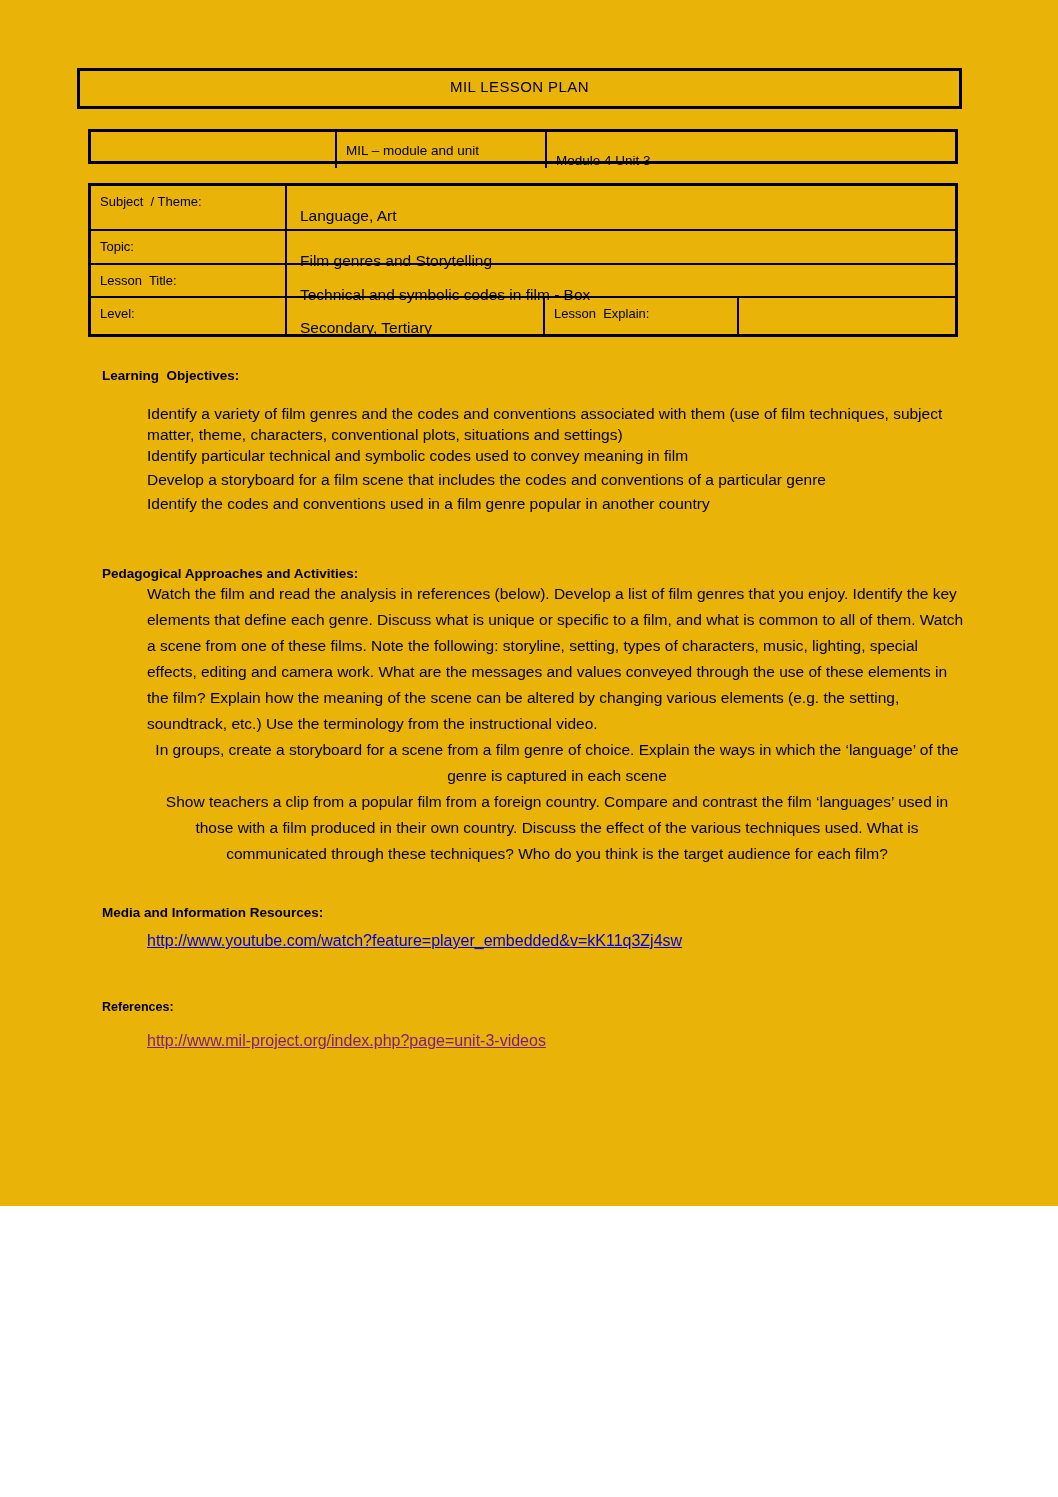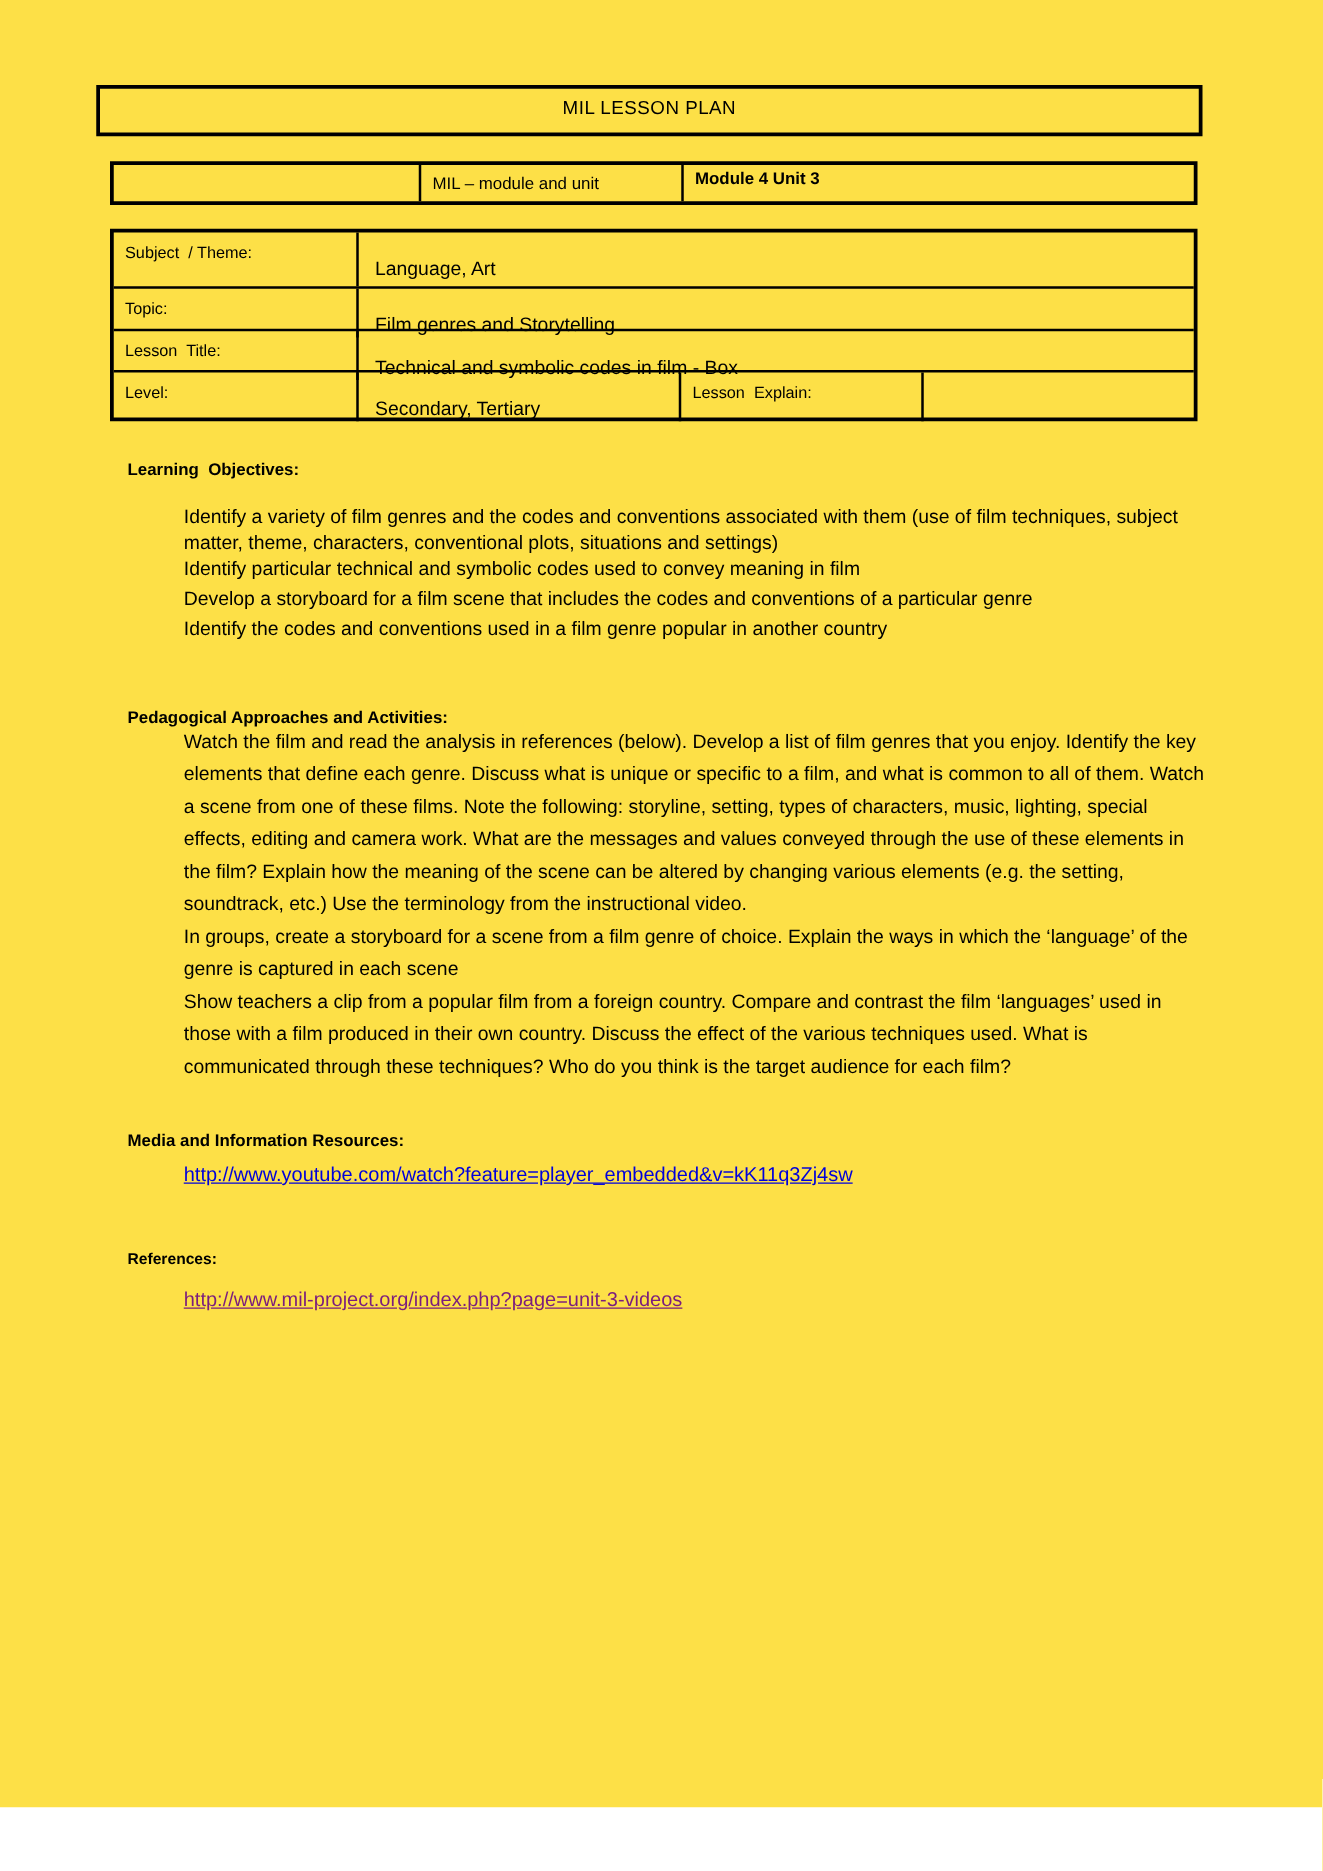--- a/index.html
+++ b/index.html
@@ -1,20 +1,20 @@
 <!DOCTYPE html>
 <html><head>
 <meta charset="utf-8">
 <style>
   html, body { margin: 0; padding: 0; background: #ffffff; }
   .page {
     position: relative;
     width: 1058px;
-    height: 1446px;
-    background: #fde047;
+    height: 1206px;
+    background: #eab308;
     font-family: "Liberation Sans", sans-serif;
     color: #000;
     overflow: hidden;
   }
 
   
   .title-box {
     position: absolute;
     left: 77px; top: 68px;
     width: 885px; height: 41px;
@@ -43,23 +43,23 @@
     display: flex;
     align-items: center;
     padding-left: 9px;
     font-size: 14px;
     white-space: pre-wrap;
   }
   .header-table .cell.mod-label { font-size: 13.5px; }
   .header-table .cell.last {
     border-right: none;
     align-items: flex-start;
-    padding-top: 3px;
+    padding-top: 21px;
     font-size: 13.5px;
-    font-weight: bold;
+    font-weight: normal;
   }
 
   
   .info-table {
     position: absolute;
     left: 88px; top: 183px;
     width: 870px;
     border: 3px solid #000;
     box-sizing: border-box;
   }
@@ -107,21 +107,21 @@
     font-size: 15.5px;
   }
   .lo-block { margin-top: 20px; }
   p.para { margin: 0; }
   .lh-tight { line-height: 21px; }
   .lh-mid   { line-height: 27px; }
   .lh-loose { line-height: 26px; }
   .gap-sm { margin-top: 10px; }
   .gap-md { margin-top: 15px; }
   .gap-ped1 { margin-top: 18px; }
-  .gap-ped  { margin-top: 22px; }
+  .gap-ped  { margin-top: 22px; text-align: center; }
 
   .doc-link {
     display: inline-block;
     font-size: 16px;
     text-decoration: underline;
     cursor: pointer;
   }
   .link-row { margin: 12px 90px 0 147px; }
   .link-row.ref { margin-top: 18px; }
   .link-blue   { color: #0000db; }

